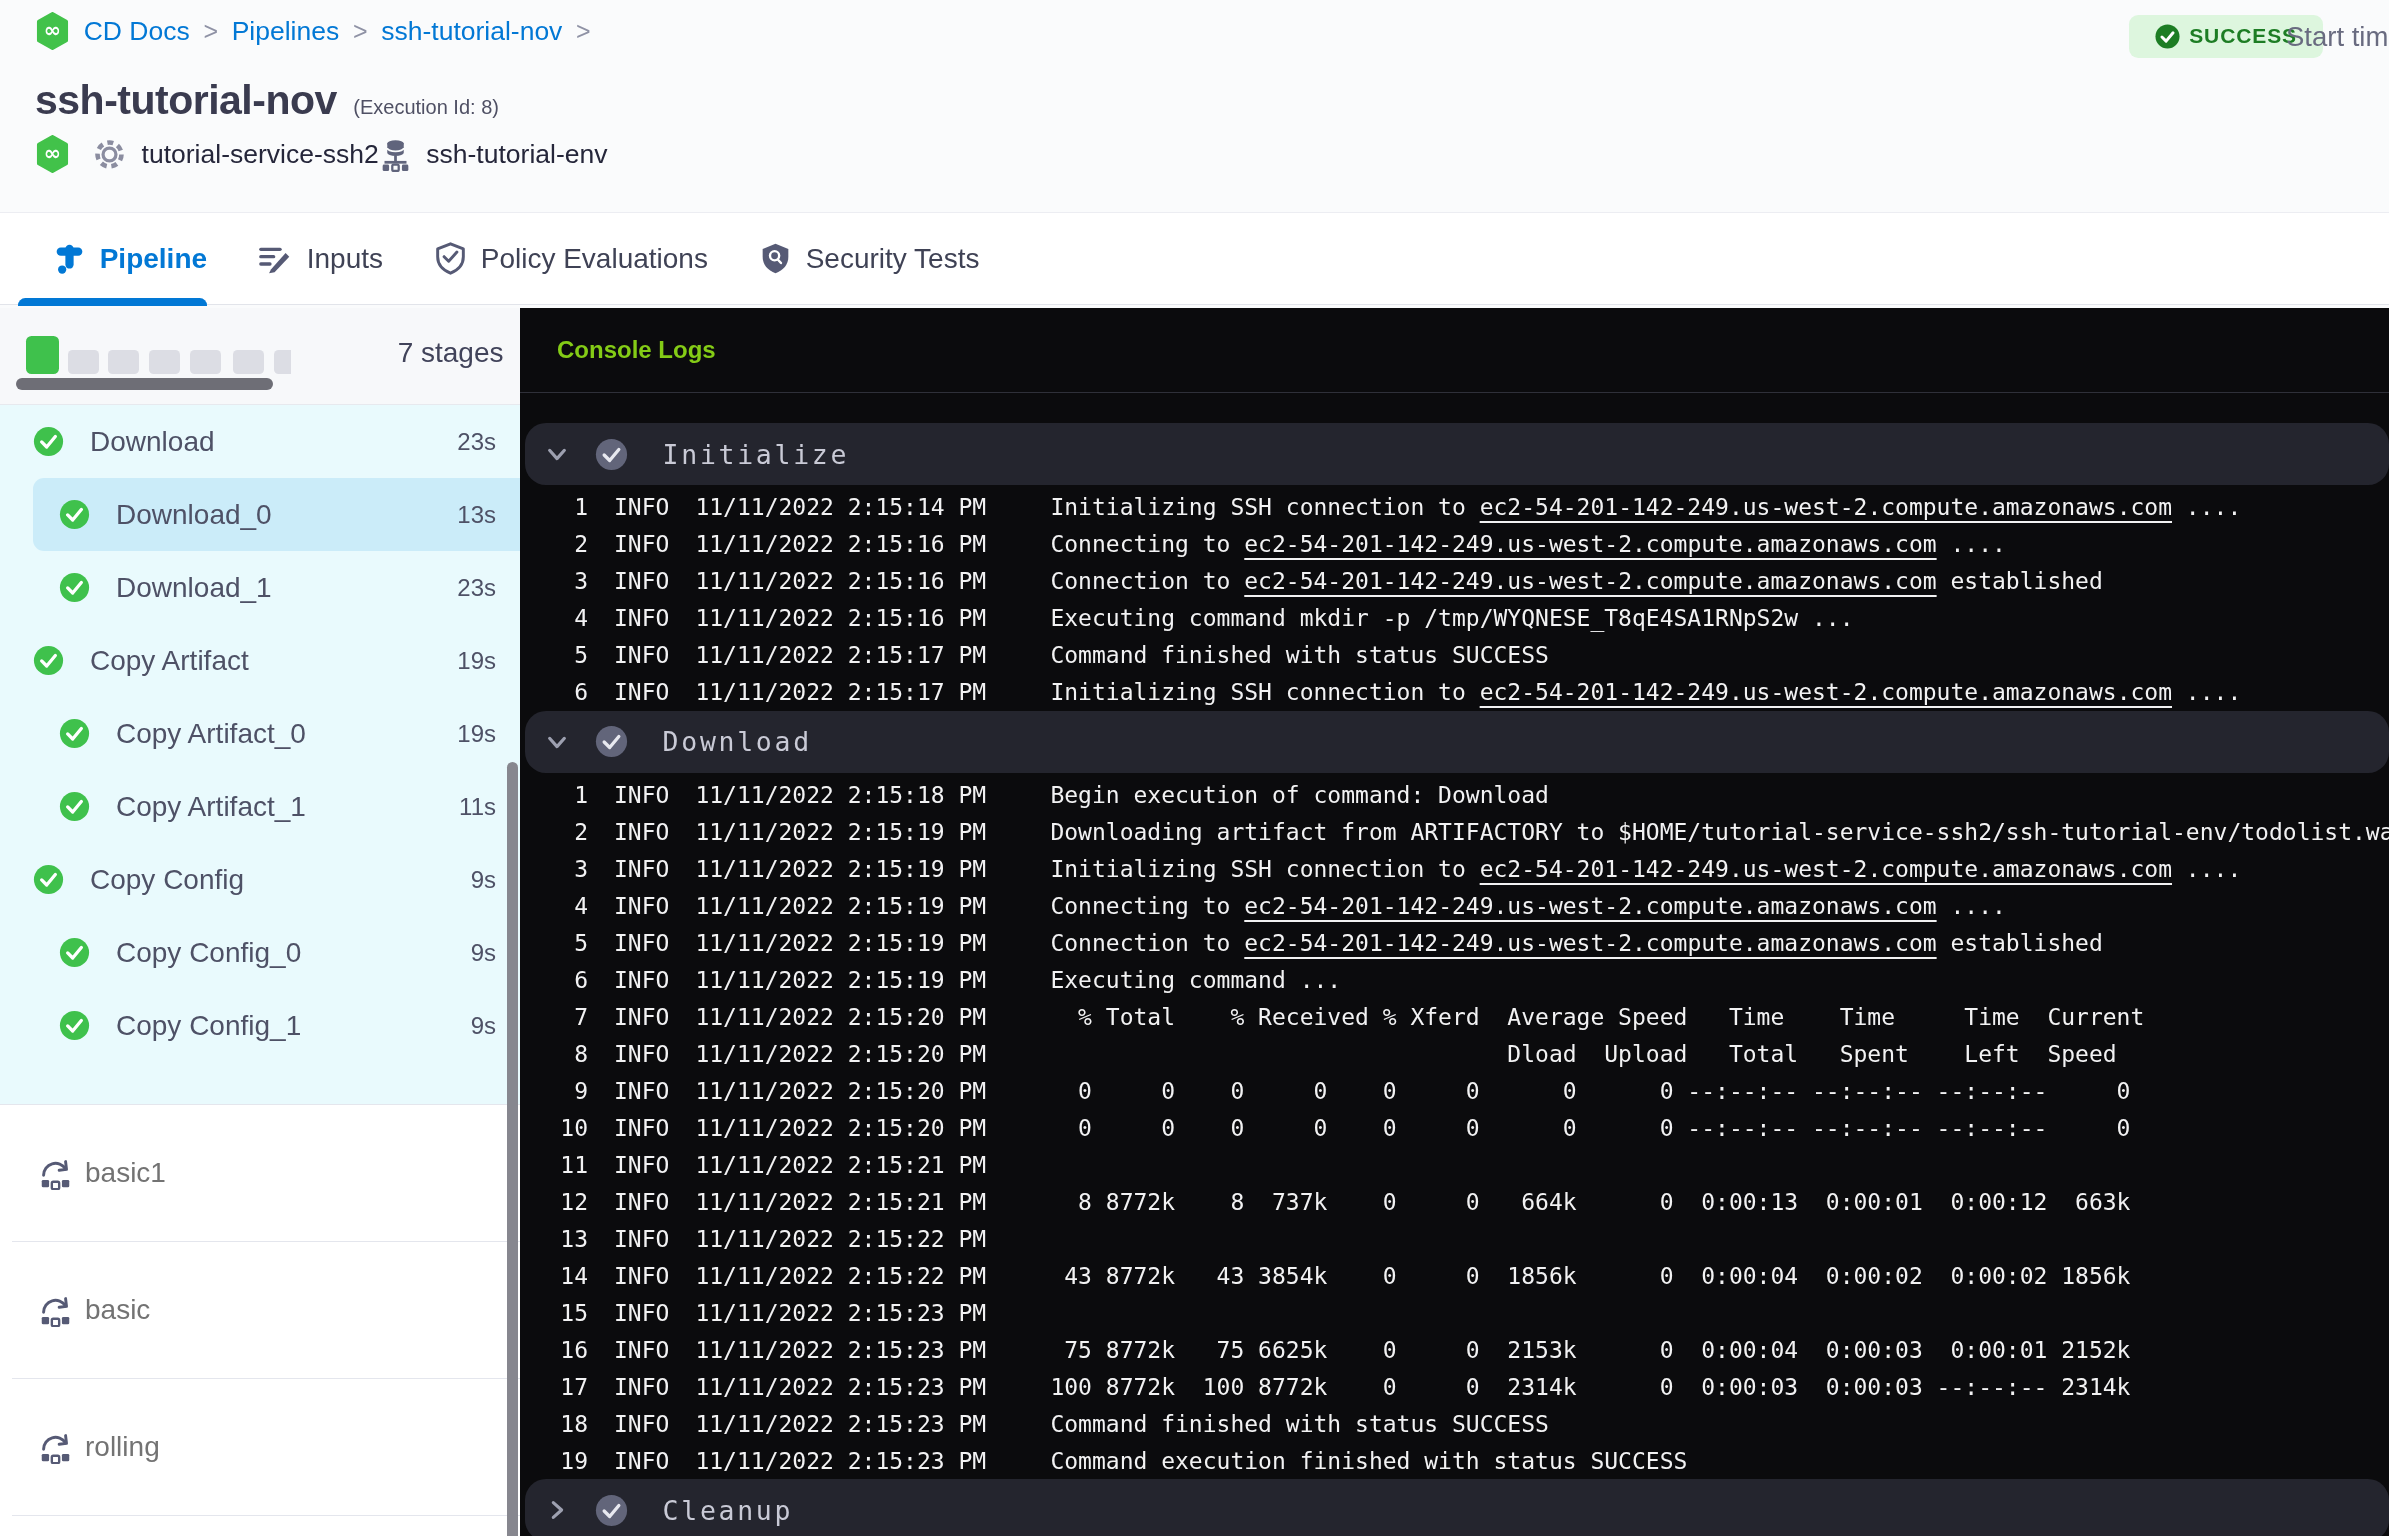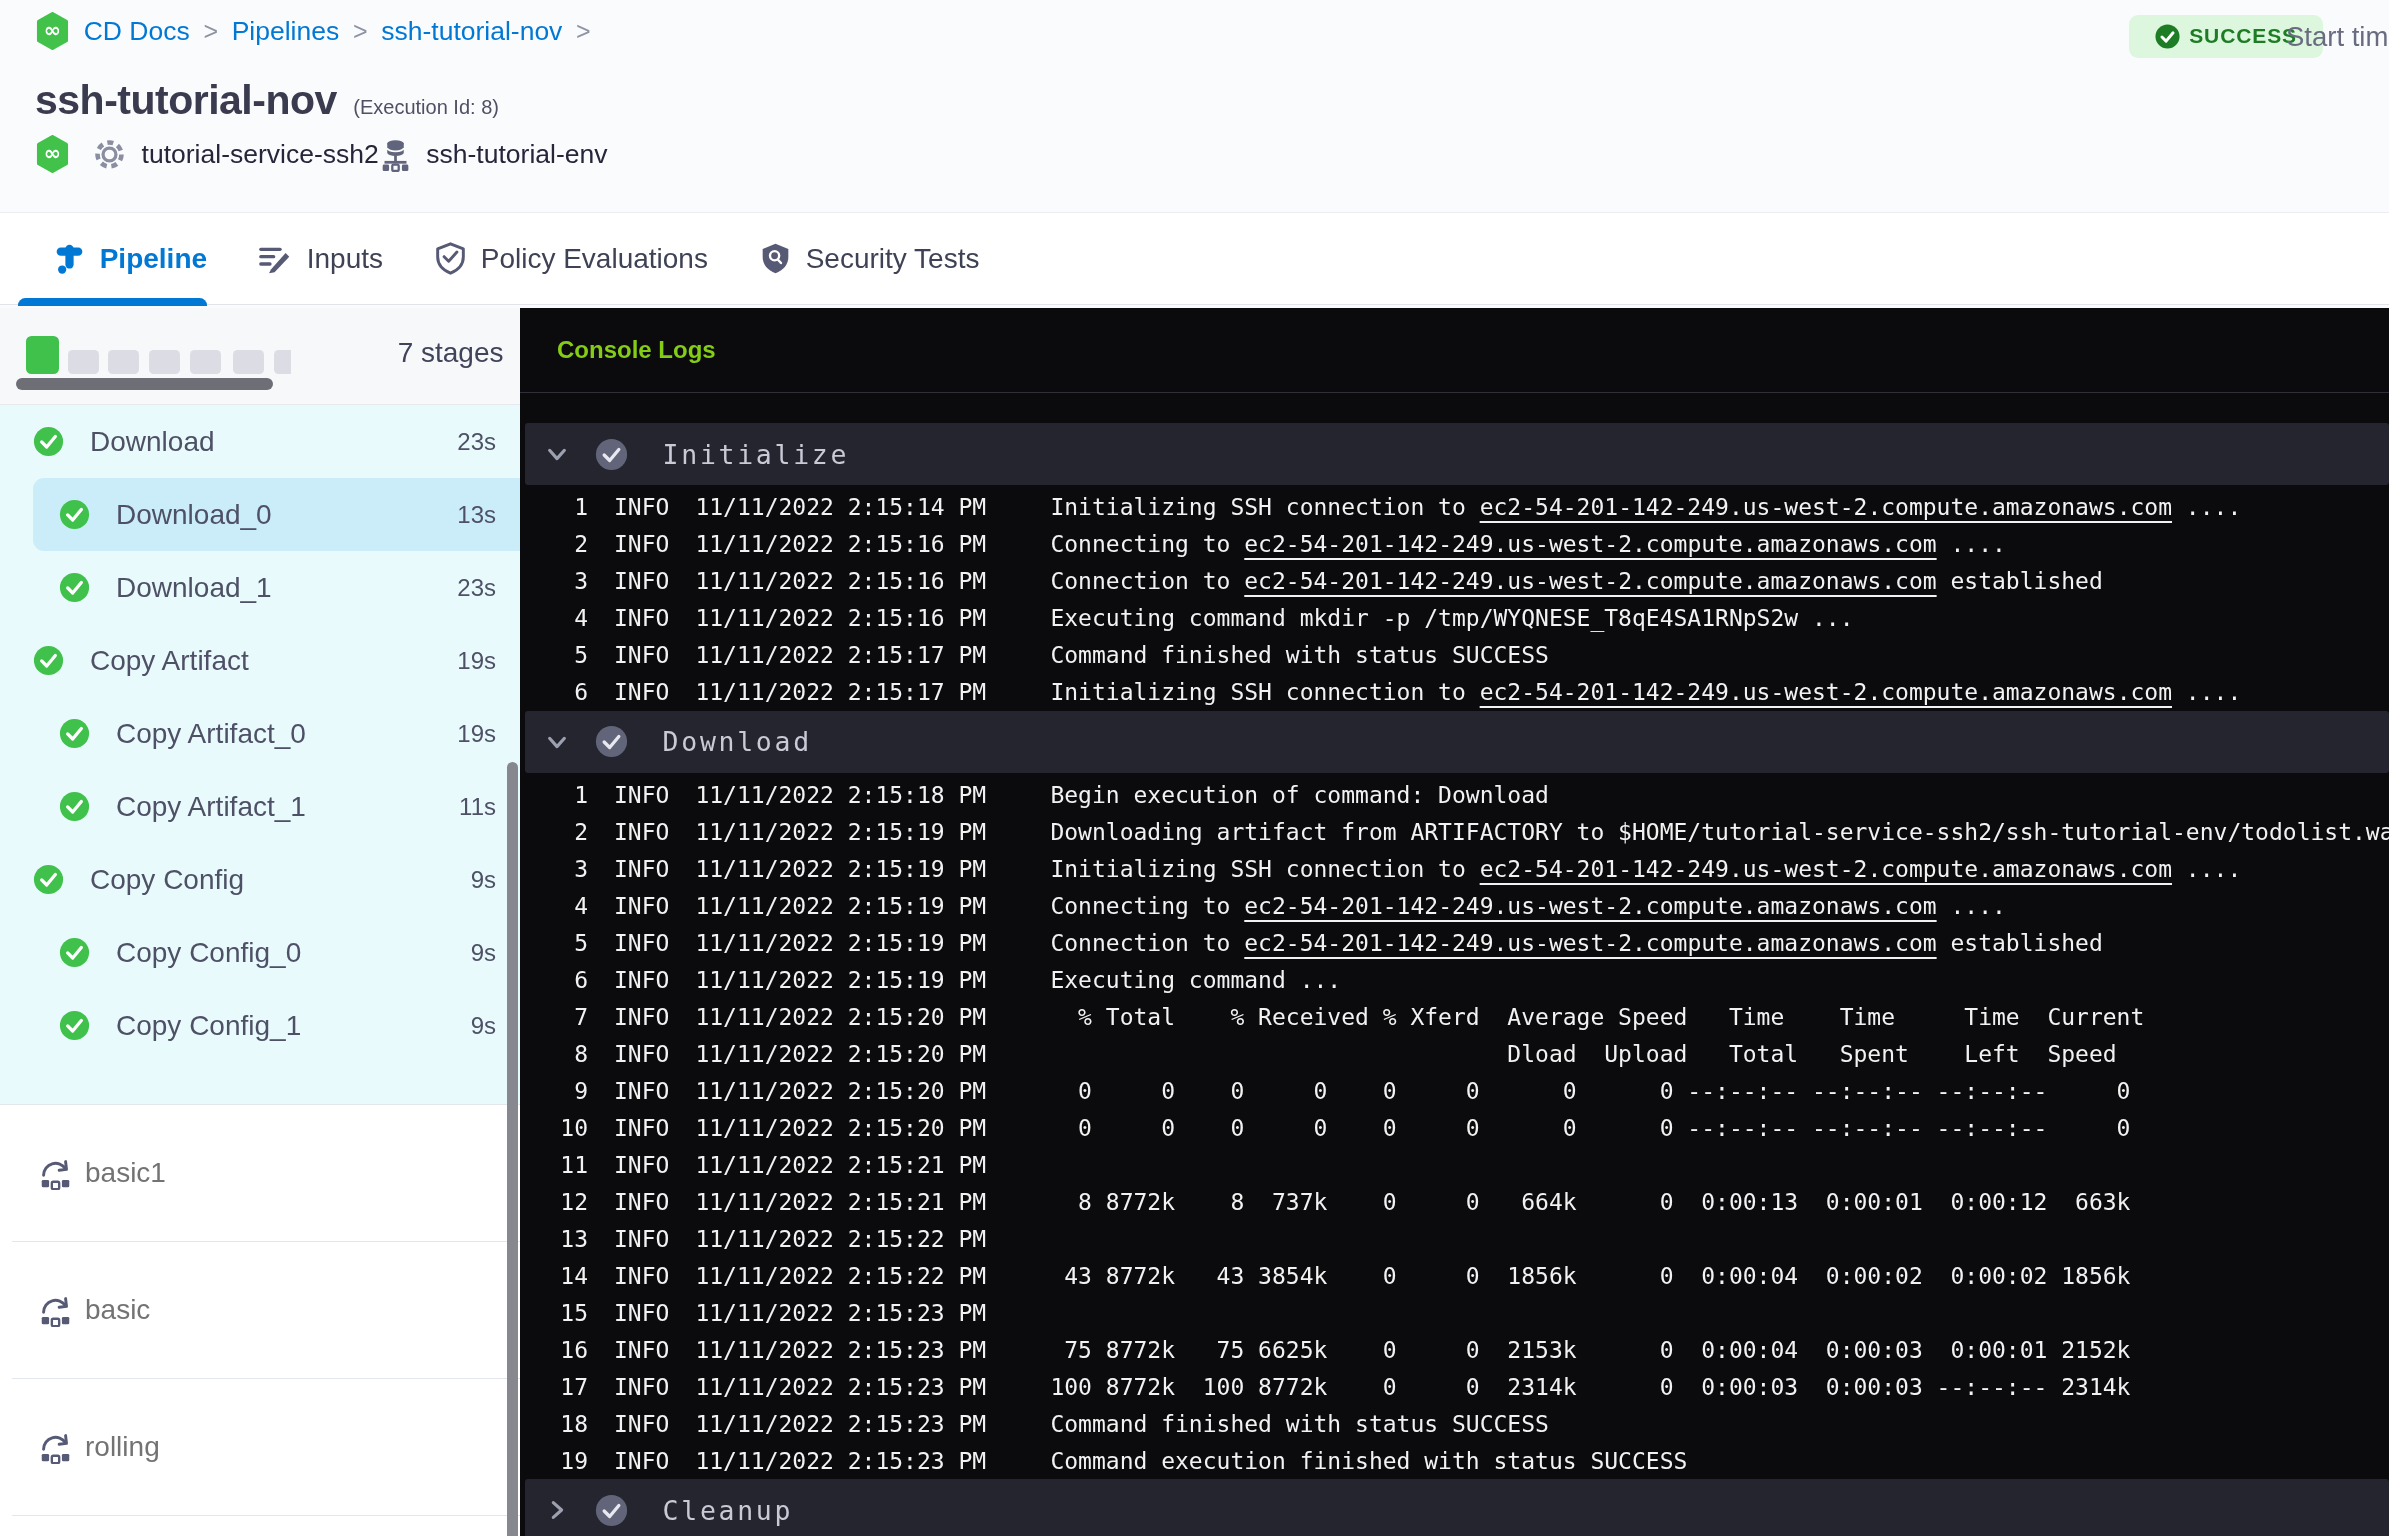--- a/index.html
+++ b/index.html
@@ -55,21 +55,21 @@
   .pipeline-row { height:137px; display:flex; align-items:center; padding-left:26px; gap:12px; border-bottom:0.9px solid #e4e6ed; font-size:28px; color:#737373; cursor:pointer;margin-left:12px; }
 
   .side-scrollbar { position:absolute; right:1.8px; top:454px; width:11px; height:1099px; background:#87878f; border-radius:6.4px; }
 
   
   .console { flex:1; background:#0b0b0d; position:relative; overflow:hidden; color:#f1f1f4; }
   .console-header { height:85px; border-bottom:0.9px solid #2f3039; display:flex; align-items:center; padding-left:37px; }
   .console-title { font-size:24px; font-weight:700; color:#84cc16; }
   .console-body { padding-top:30px; }
 
-  .section-band { height:62px; margin-left:4.6px; background:#24252e; border-radius:3px; display:flex; align-items:center; padding-left:20px; cursor:pointer; }
+  .section-band { height:62px; margin-left:4.6px; background:#24252e; border-radius:21px; display:flex; align-items:center; padding-left:20px; cursor:pointer; }
   .chev { width:24px; height:24px; flex:none; }
   .section-band .chev-right { display:none; }
   .section-band.collapsed .chev-right { display:block; }
   .band-chk { margin-left:26px; flex:none; }
   .section-name { margin-left:35px; font-family:"DejaVu Sans Mono", monospace; font-size:26.5px; letter-spacing:2.7px; color:#c9cad6; }
 
   .log-lines { padding-top:3.7px; }
   .log-line { display:flex; height:37px; align-items:center; font-family:"DejaVu Sans Mono", monospace; font-size:23px; color:#f2f2f3; white-space:pre; }
   .ln-num { width:68px; text-align:right; flex:none; }
   .ln-level { margin-left:26px; flex:none; }

